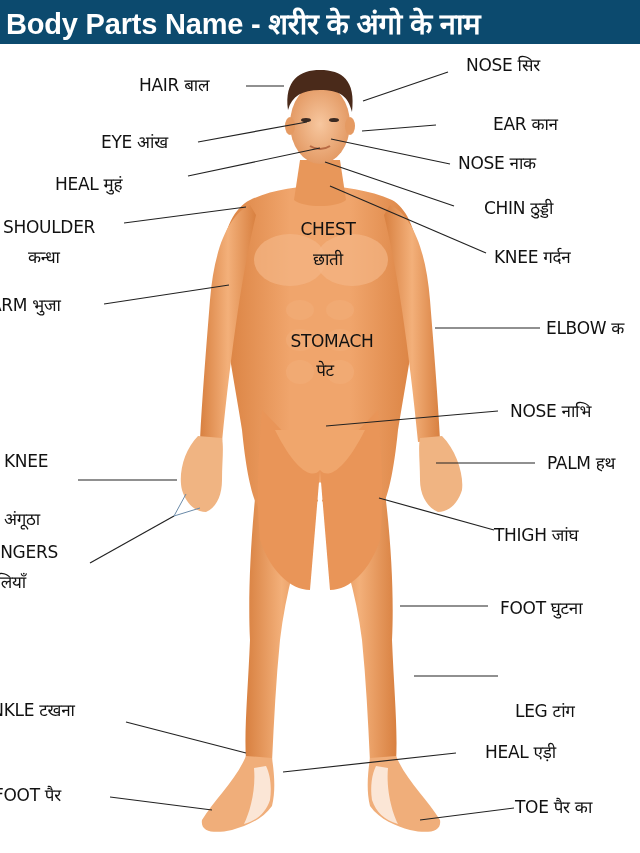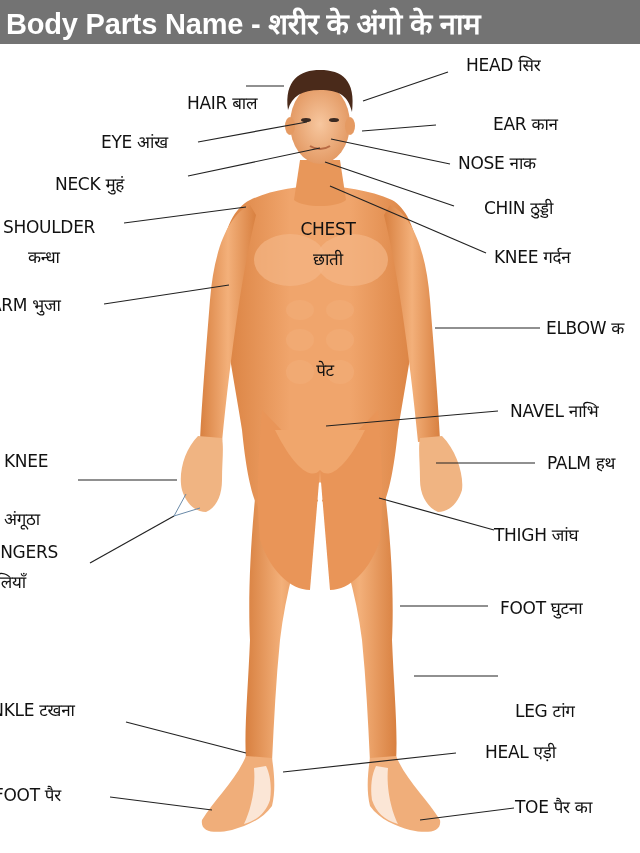--- a/index.html
+++ b/index.html
@@ -1,17 +1,17 @@
 <!DOCTYPE html>
 <html><head>
 <meta charset="utf-8">
 <style>
   html,body{margin:0;padding:0;background:#ffffff;}
   body{width:640px;height:853px;position:relative;overflow:hidden;font-family:"Liberation Sans","DejaVu Sans",sans-serif;}
-  .title-bar{position:absolute;left:0;top:0;width:640px;height:44px;background:#737373;display:flex;align-items:center;}
+  .title-bar{position:absolute;left:0;top:0;width:640px;height:44px;background:#0c4a6e;display:flex;align-items:center;}
   .title-text{color:#ffffff;font-family:"Liberation Sans","DejaVu Sans",sans-serif;font-weight:bold;font-size:29px;white-space:nowrap;padding-left:6px;letter-spacing:-0.2px;}
   .figure{position:absolute;left:0;top:44px;width:640px;height:809px;}
   .lbl{position:absolute;font-family:"DejaVu Sans",sans-serif;font-size:17px;color:#111;white-space:nowrap;line-height:22px;letter-spacing:-0.3px;}
   .lbl.c{text-align:center;}
   svg.body{position:absolute;left:0;top:0;}
 </style>
 </head>
 <body>
 
 <div class="title-bar">
@@ -103,36 +103,37 @@
       <line x1="456" y1="753" x2="283" y2="772"></line>
       <line x1="110" y1="797" x2="212" y2="810"></line>
       <line x1="514" y1="808" x2="420" y2="820"></line>
     </g>
     <g stroke="#6a8aa8" stroke-width="1" fill="none">
       <line x1="174" y1="516" x2="186" y2="494"></line>
       <line x1="174" y1="516" x2="200" y2="508"></line>
     </g>
   </svg>
 
-  <div class="lbl" style="left:139px;top:48px;margin-left:48px;">HAIR बाल</div>
-  <div class="lbl" style="left:466px;top:10px;">HEAD सिर</div>
+  <div class="lbl" style="left:139px;top:30px;">HAIR बाल</div>
+  <div class="lbl" style="left:466px;top:10px;">NOSE सिर</div>
   <div class="lbl" style="left:101px;top:87px;">EYE आंख</div>
   <div class="lbl" style="left:445px;top:69px;margin-left:48px;">EAR कान</div>
   <div class="lbl" style="left:458px;top:108px;">NOSE नाक</div>
-  <div class="lbl" style="left:55px;top:129px;">NECK मुहं</div>
+  <div class="lbl" style="left:55px;top:129px;">HEAL मुहं</div>
   <div class="lbl" style="left:484px;top:153px;">CHIN ठुड्डी</div>
   <div class="lbl" style="left:3px;top:172px;">SHOULDER</div>
   <div class="lbl" style="left:28px;top:202px;">कन्धा</div>
   <div class="lbl c" style="left:290px;top:174px;width:76px;">CHEST</div>
   <div class="lbl c" style="left:290px;top:204px;width:76px;">छाती</div>
   <div class="lbl" style="left:494px;top:202px;">KNEE गर्दन</div>
   <div class="lbl" style="left:-10px;top:250px;">ARM  भुजा</div>
   <div class="lbl" style="left:546px;top:273px;">ELBOW क</div>
+  <div class="lbl c" style="left:274px;top:286px;width:116px;">STOMACH</div>
   <div class="lbl c" style="left:290px;top:316px;width:70px;font-family:Liberation Serif, serif;">पेट</div>
-  <div class="lbl" style="left:510px;top:356px;">NAVEL नाभि</div>
+  <div class="lbl" style="left:510px;top:356px;">NOSE नाभि</div>
   <div class="lbl" style="left:4px;top:406px;">KNEE</div>
   <div class="lbl" style="left:4px;top:436px;margin-top:28px;">अंगूठा</div>
   <div class="lbl" style="left:547px;top:408px;">PALM  हथ</div>
   <div class="lbl" style="left:-14px;top:497px;">FINGERS</div>
   <div class="lbl" style="left:-22px;top:527px;">उंगलियाँ</div>
   <div class="lbl" style="left:494px;top:480px;">THIGH  जांघ</div>
   <div class="lbl" style="left:500px;top:553px;">FOOT घुटना</div>
   <div class="lbl" style="left:515px;top:656px;">LEG टांग</div>
   <div class="lbl" style="left:-20px;top:655px;">ANKLE टखना</div>
   <div class="lbl" style="left:485px;top:697px;">HEAL एड़ी</div>

